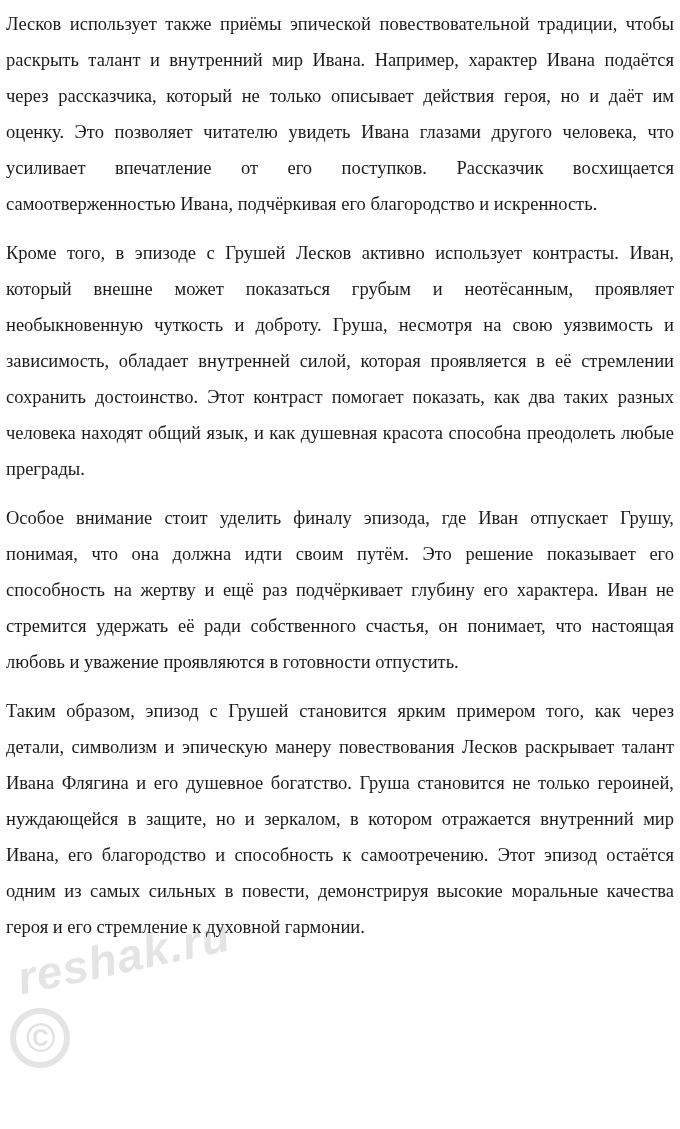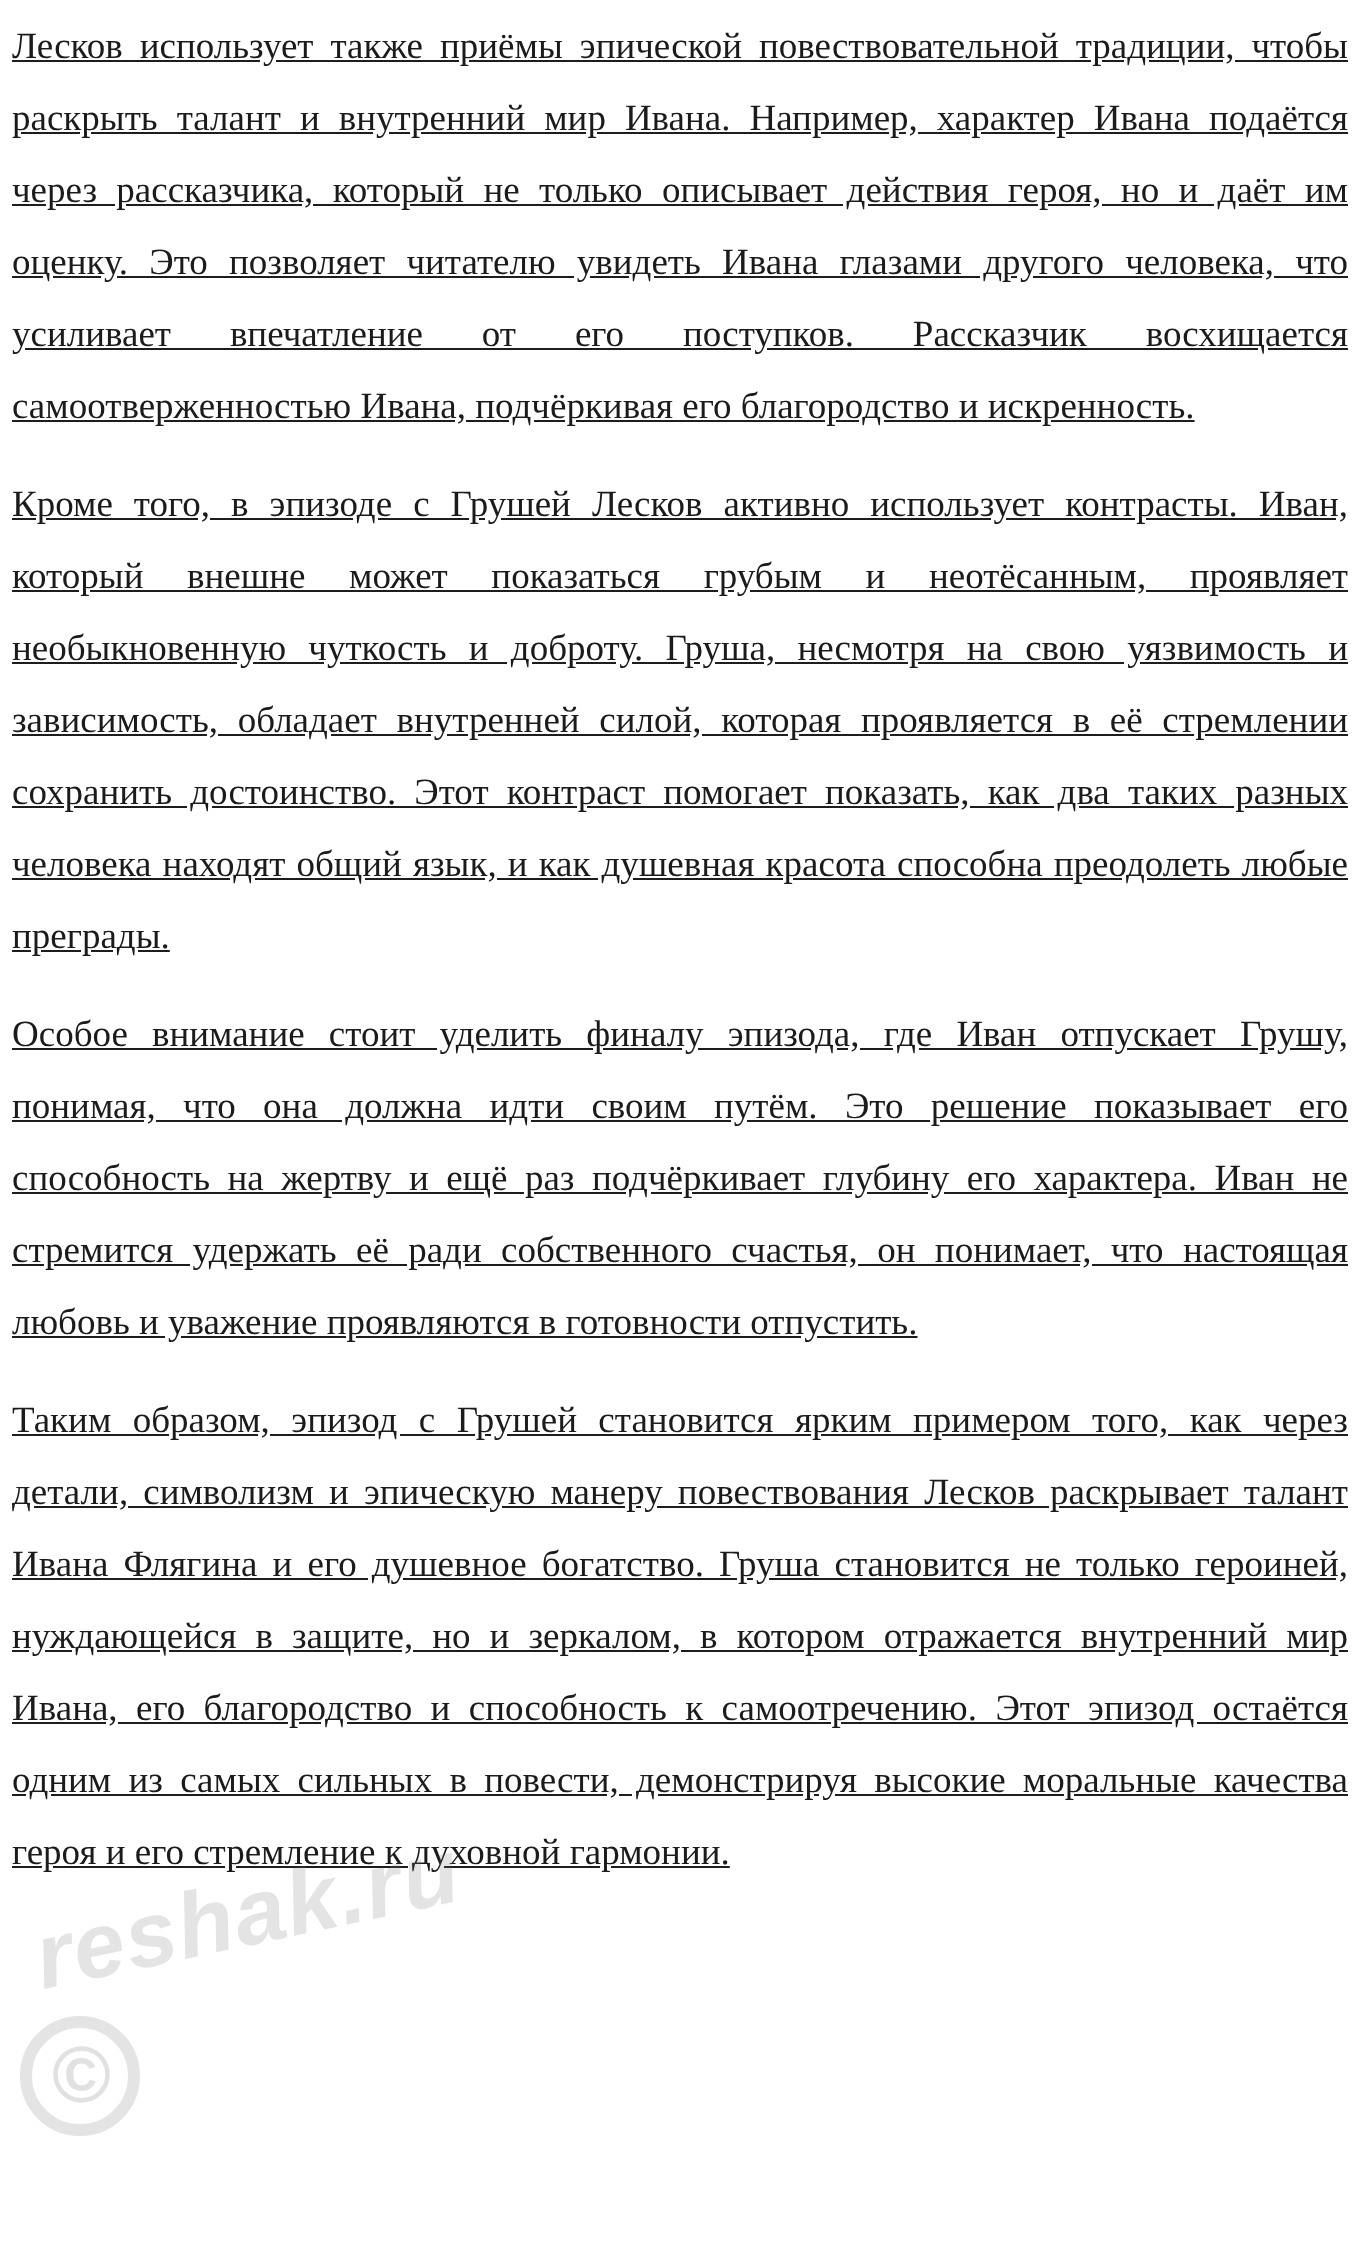--- a/index.html
+++ b/index.html
@@ -13,21 +13,20 @@
     position: relative;
     overflow: hidden;
     font-family: "Liberation Serif", "DejaVu Serif", serif;
     color: #1d1d1d;
   }
   #page {
     position: absolute;
     inset: 0;
     padding: 6px 6px 0 6px;
     box-sizing: border-box;
-    text-decoration: underline;
   }
   .para {
     margin: 0 0 13px 0;
     font-size: 18.5px;
     line-height: 36px;
     text-align: justify;
     text-justify: inter-word;
     hyphens: none;
     color: #1b1b1b;
   }

